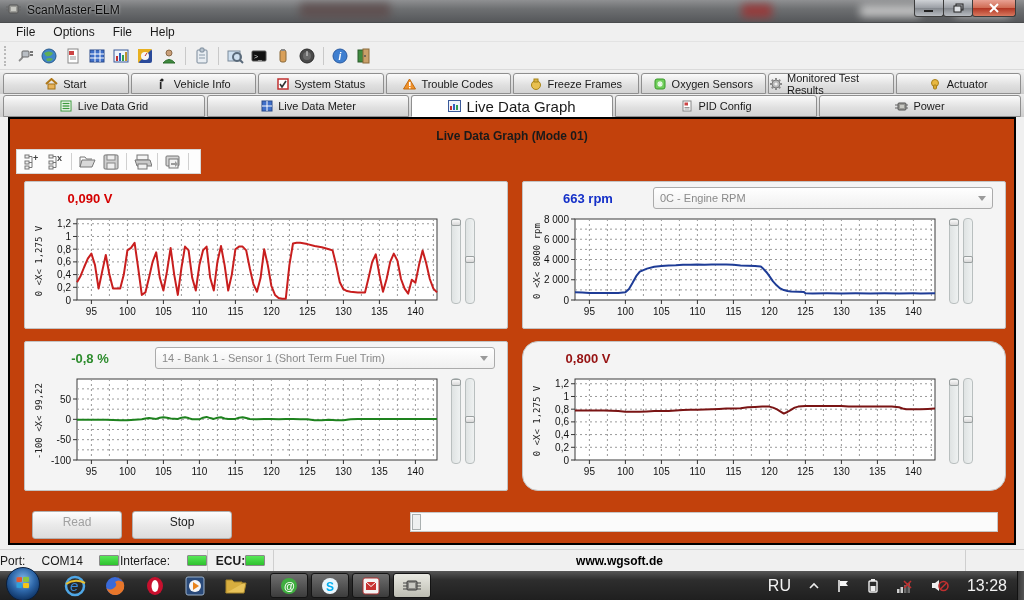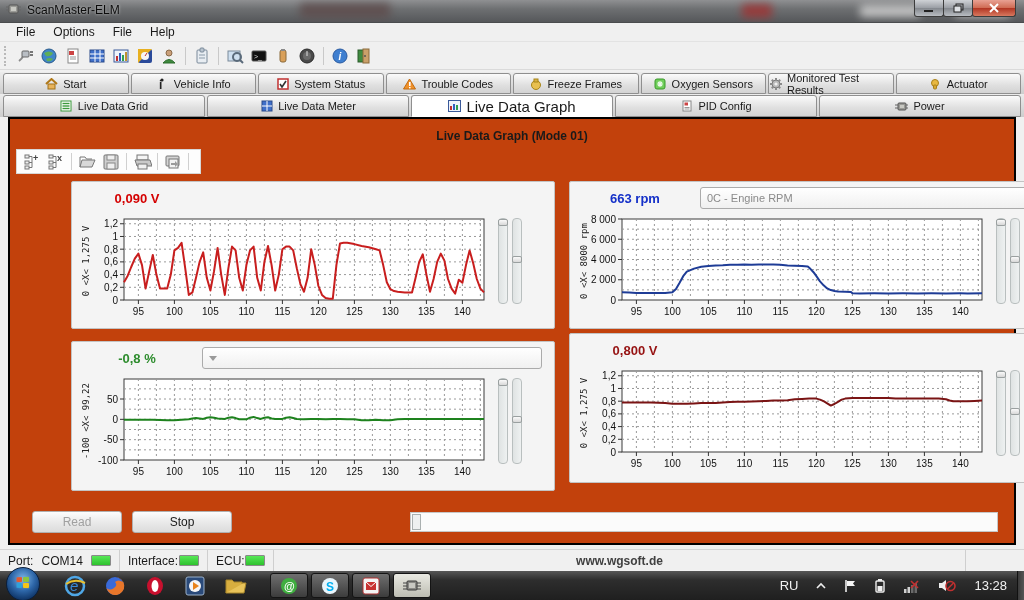--- a/index.html
+++ b/index.html
@@ -37,73 +37,73 @@
   .tab.active { background:#ffffff; border-bottom:1px solid #ffffff; font-size:15px; }
   .tico { width:13px; height:13px; display:inline-flex; align-items:center; justify-content:center; flex:none;}
 
   
   .content { position:absolute; left:8px; top:117px; width:1008px; height:428px; background:#c2410c; border:2px solid #000000; }
   .page-title { text-align:center; font-weight:bold; font-size:12px; padding-top:10px; }
   .graph-toolbar { position:absolute; left:6px; top:30px; height:25px; width:185px; border:1px solid #d7d7d7; display:flex; align-items:center; padding:0 3px; background:#fdfdfd;}
   .gti { width:24px; height:21px; display:flex; align-items:center; justify-content:center; border-radius:2px;}
   .gt-sep { width:1px; height:17px; background:#d0d0d0; margin:0 3px;}
 
-  .chart-panel { position:absolute; width:484px; height:148px; background:#f4f4f4; border:1px solid #c3c3c3; border-radius:2px;margin-left:47px;}
+  .chart-panel { position:absolute; width:484px; height:148px; background:#f4f4f4; border:1px solid #c3c3c3; border-radius:2px;}
   .cp-tl { left:14px;  top:62px;  }
   .cp-tr { left:512px; top:62px;  }
   .cp-bl { left:14px;  top:222px; height:150px;}
-  .cp-br { left:512px; top:214px; height:150px;}
+  .cp-br { left:512px; top:222px; height:150px;border-radius:16px;}
   .panel-head { height:32px; display:flex; align-items:center; }
   .value-label { width:130px; text-align:center; font-weight:bold; font-size:13px; }
   .selector { flex:1; margin-right:12px; height:22px; border:1px solid #ababab; border-radius:3px;
     background:linear-gradient(180deg,#ffffff,#f0f0f0); color:#8a8a8a; font-size:11px;
     display:flex; align-items:center; padding:0 6px; justify-content:space-between;}
   .sel-arrow { width:0; height:0; border-left:4px solid transparent; border-right:4px solid transparent; border-top:5px solid #9a9a9a; }
   .chart-row { display:flex; align-items:flex-start; }
   .vlabel { width:14px; height:100px; position:relative; flex:none;}
   .vlabel span { position:absolute; left:-36px; top:42px; width:100px; transform:rotate(-90deg); transform-origin:50% 50%;
     font-family:"DejaVu Sans Mono", monospace; font-size:9px; color:#222; text-align:center; white-space:nowrap;}
   .sliders { display:flex; gap:4px; margin-left:4px; margin-top:4px;}
   .slider-track { width:10px; height:86px; background:linear-gradient(90deg,#dfe3e3,#eef1f1); border:1px solid #b9bfbf; border-radius:4px; position:relative;}
   .slider-thumb { position:absolute; left:-1px; width:10px; height:7px; background:linear-gradient(180deg,#fafafa,#d8d8d8); border:1px solid #9aa0a0; border-radius:2px;}
   .thumb-top { top:0; } .thumb-mid { top:44%; }
 
   .btnrow { position:absolute; left:0; top:388px; width:1008px; height:36px; }
-  .btn { position:absolute; top:4px; height:22px; border:1px solid #b0b0b0; border-radius:3px;
+  .btn { position:absolute; top:4px; height:28px; border:1px solid #b0b0b0; border-radius:3px;
     background:linear-gradient(180deg,#fdfdfd,#eaeaea 50%,#dcdcdc); font-size:12px; text-align:center; line-height:21px;}
   .btn-read { left:22px; width:90px; color:#a0a0a0; }
   .btn-stop { left:122px; width:100px; color:#1a1a1a; }
   .progress { position:absolute; left:400px; top:5px; width:588px; height:20px; background:#fbfbfb; border:1px solid #c6c6c6;}
   .progress-thumb { position:absolute; left:1px; top:1px; width:9px; height:16px; background:#eef0f0; border:1px solid #aab0b0;}
 
   
   .statusbar { position:absolute; left:0; top:549px; width:1024px; height:22px; background:#f0f0f0; border-top:1px solid #d5d5d5; display:flex; align-items:center; font-size:12px;}
-  .sb-seg { display:flex; align-items:center; height:100%; border-right:1px solid #cfcfcf; padding:0 8px;}
+  .sb-seg { display:flex; align-items:center; height:100%; border-right:1px solid #cfcfcf; padding:0 0;}
   .sb-port { width:120px; justify-content:space-between;}
   .sb-iface { width:88px; justify-content:space-between;}
-  .sb-ecu { width:66px; justify-content:space-between;}
+  .sb-ecu { width:66px; justify-content:center;font-weight:bold;}
   .led { width:20px; height:11px; border:1px solid #8a8a8a; border-radius:1px; background:linear-gradient(180deg,#57e857,#2ec12e); }
-  .sb-site { flex:1; justify-content:center; font-weight:bold; color:#404040; }
+  .sb-site { flex:1; justify-content:center; font-weight:bold; color:#000000; }
   .sb-end { width:58px; border-right:none;}
 
   
   .taskbar { position:absolute; left:0; top:571px; width:1024px; height:29px;
     background:linear-gradient(180deg,#565656,#2e2e2e 30%,#1f1f1f); display:flex; align-items:center; }
   .orb { width:34px; height:34px; border-radius:50%; margin:-4px 8px 0 6px; flex:none;
     background:radial-gradient(circle at 50% 35%,#7fb6e8 0%,#2d66a8 45%,#123a6e 75%,#0a2246 100%); border:1px solid #0a1f3c;
     display:flex; align-items:center; justify-content:center;}
   .winflag { width:14px; height:13px; display:grid; grid-template-columns:6px 6px; grid-template-rows:5px 5px; gap:1px; transform:perspective(40px) rotateY(-14deg);}
   .winflag i { border-radius:1px; }
   .wf1{background:#e4572e;} .wf2{background:#8bc53f;} .wf3{background:#30a2da;} .wf4{background:#f5c518;}
   .tb-launch { display:flex; align-items:center; gap:18px; margin-left:16px;}
   .tb-apps { display:flex; align-items:center; gap:3px; margin-left:22px;}
   .appbtn { width:38px; height:25px; border:1px solid #141414; border-radius:3px;
     background:linear-gradient(180deg,#6f6f6f,#3c3c3c); display:flex; align-items:center; justify-content:center;}
   .appbtn.active { background:linear-gradient(180deg,#e9e9e2,#bdbdb2); }
-  .tray { margin-left:auto; display:flex; align-items:center; gap:18px; padding-right:10px; color:#f2f2f2; font-size:13px;text-align:right;}
+  .tray { margin-left:auto; display:flex; align-items:center; gap:18px; padding-right:10px; color:#f2f2f2; font-size:16px;text-align:right;}
   .sd-strip { width:7px; height:29px; background:linear-gradient(90deg,#3a3a3a,#555); border-left:1px solid #111;}
   .tray svg, .tb-launch svg { display:block; }
 
   svg text { font-family:"Liberation Sans", sans-serif; }
 </style>
 </head>
 <body>
 
 <div class="titlebar">
   <i class="blob tb-blob-g"></i>
@@ -624,20 +624,21 @@
             <div class="slider-thumb thumb-mid"></div>
           </div>
       </div>
     </div>
   </div>
 
   <div class="chart-panel cp-bl">
     <div class="panel-head">
       <span class="value-label" style="color:#2d8c2d">-0,8 %</span>
       <div class="selector">
+          <span>14 - Bank 1 - Sensor 1 (Short Term Fuel Trim)</span>
           <span class="sel-arrow"></span>
         </div>
     </div>
     <div class="chart-row">
       <div class="vlabel">
           <span>-100 &lt;X&lt; 99,22</span>
         </div>
       <div><svg width="408" height="108">
             <rect x="38" y="5" width="360" height="81" fill="#fff" stroke="#3a3a3a"></rect>
             <line x1="38" y1="75.83535789579359" x2="398" y2="75.83535789579359" stroke="#9a9a9a" stroke-dasharray="2,3" stroke-width="1"></line>

